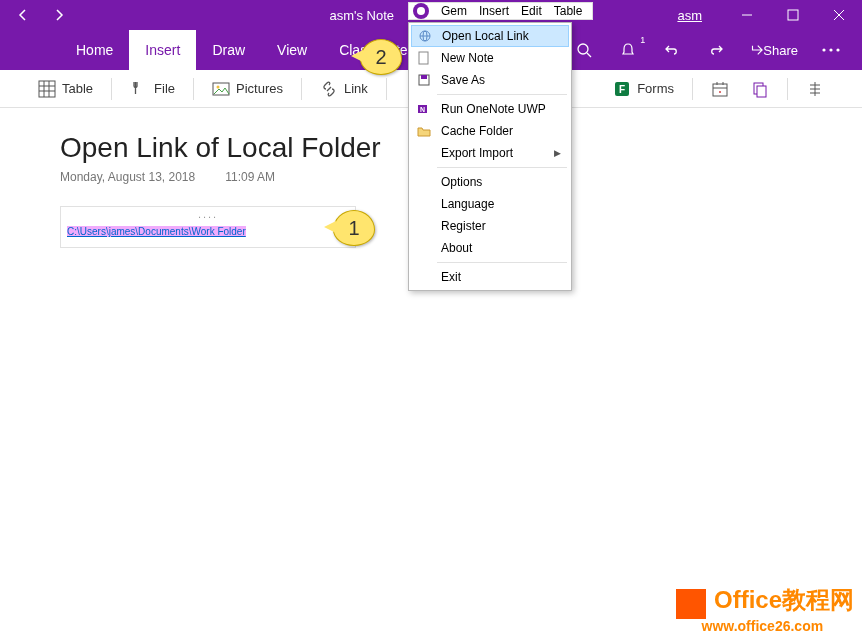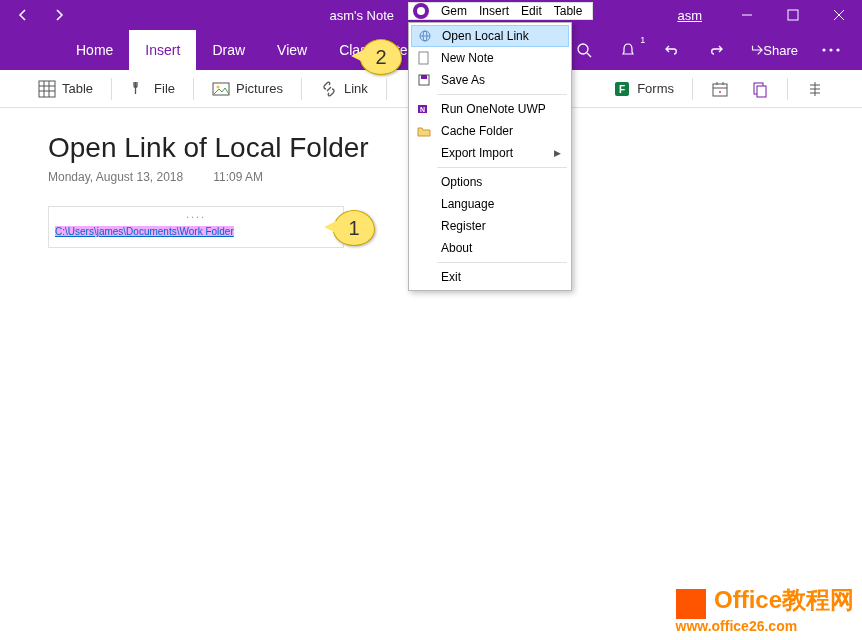--- a/index.html
+++ b/index.html
@@ -18,21 +18,21 @@
     .ribbon-right { margin-left: auto; display: flex; align-items: center; gap: 6px; padding-right: 12px; }
     .rbtn { width: 38px; height: 30px; display: flex; align-items: center; justify-content: center; cursor: pointer; position: relative; }
     .badge { position: absolute; top: 0px; right: 2px; font-size: 9px; background: rgba(0,0,0,0); }
     .share-btn { display: flex; align-items: center; padding: 0 8px; cursor: pointer; font-size: 13px; }
     
     .toolbar { height: 38px; background: #fff; border-bottom: 1px solid #e1e1e1; display: flex; align-items: center; gap: 2px; padding: 0 28px; font-size: 13px; color: #333; }
     .tbtn { display: flex; align-items: center; gap: 6px; padding: 4px 10px; cursor: pointer; border-radius: 3px; }
     .tsep { width: 1px; height: 22px; background: #ddd; margin: 0 6px; }
     .ticon { width: 18px; height: 18px; }
     
-    .page { padding: 24px 0 0 48px; }
+    .page { padding: 24px 0 0 60px; }
     .page-title { font-size: 28px; font-weight: 300; color: #222; margin-bottom: 6px; }
     .page-meta { display: flex; gap: 30px; font-size: 12px; color: #767676; margin-bottom: 22px; }
     .note-container { width: 296px; border: 1px solid #e1e1e1; background: #fff; }
     .note-handle { height: 14px; text-align: center; color: #999; font-size: 11px; letter-spacing: 2px; display:flex;align-items:center;justify-content:center;}
     .note-body { padding: 0 6px 8px 6px; }
     .link-text { color: #0066cc; text-decoration: underline; background: #f0abfc; font-size: 10px; cursor: pointer; }
     
     .gem-menubar { position: absolute; top: 2px; left: 408px; height: 18px; background: #fff; display: flex; align-items: center; font-size: 12px; z-index: 30; padding: 0 4px; border: 1px solid #ddd; }
     .gem-orb { width: 16px; height: 16px; background: #7719aa; border-radius: 50%; margin-right: 6px; display:flex;align-items:center;justify-content:center;}
     .gem-mitem { padding: 0 6px; cursor: pointer; }
@@ -45,21 +45,21 @@
     .dd-submenu-arrow { margin-left: auto; font-size: 9px; color: #555; }
     
     .callout { position: absolute; width: 42px; height: 36px; background: #ffe56e; border: 1px solid #c9a800; border-radius: 50% 50% 50% 50% / 55% 55% 45% 45%; display: flex; align-items: center; justify-content: center; font-size: 20px; font-weight: 400; color: #333; box-shadow: 1px 1px 3px rgba(0,0,0,0.3); }
     .callout::before { content: ""; position: absolute; left: -10px; top: 10px; width: 0; height: 0; border-right: 12px solid #ffe56e; border-top: 6px solid transparent; border-bottom: 6px solid transparent; }
     .callout::after { content: ""; position: absolute; left: -11px; top: 9px; width: 0; height: 0; border-right: 12px solid #c9a800; border-top: 7px solid transparent; border-bottom: 7px solid transparent; z-index: -1; }
     .c1 { top: 210px; left: 333px; }
     .c2 { top: 39px; left: 360px; }
     
     .watermark { position: absolute; right: 8px; bottom: 6px; text-align: left; line-height: 1.1; }
     .wm-top { color: #ff8800; font-size: 24px; font-weight: bold; }
-    .wm-bot { color: #ff8800; font-size: 14px; font-weight: bold; }
+    .wm-bot { color: #ff8800; font-size: 14px; font-weight: bold; margin-left: 26px; }
     .wm-logo { display: inline-block; width: 30px; height: 30px; background: #ff5500; vertical-align: middle; margin-right: 4px; }
   </style>
 </head>
 <body>
 
 <div class="titlebar">
   <div class="tb-left">
     <div class="tb-arrow">
       <svg width="16" height="16" viewBox="0 0 16 16">
           <path d="M10 3 L5 8 L10 13" stroke="#fff" stroke-width="1.5" fill="none"></path>

